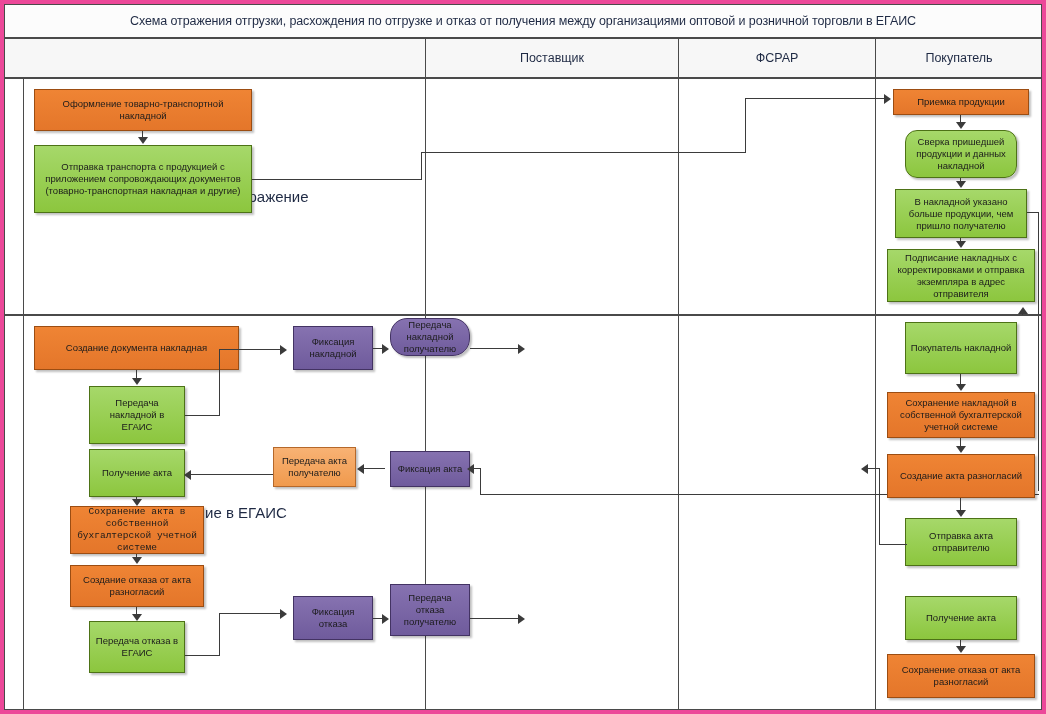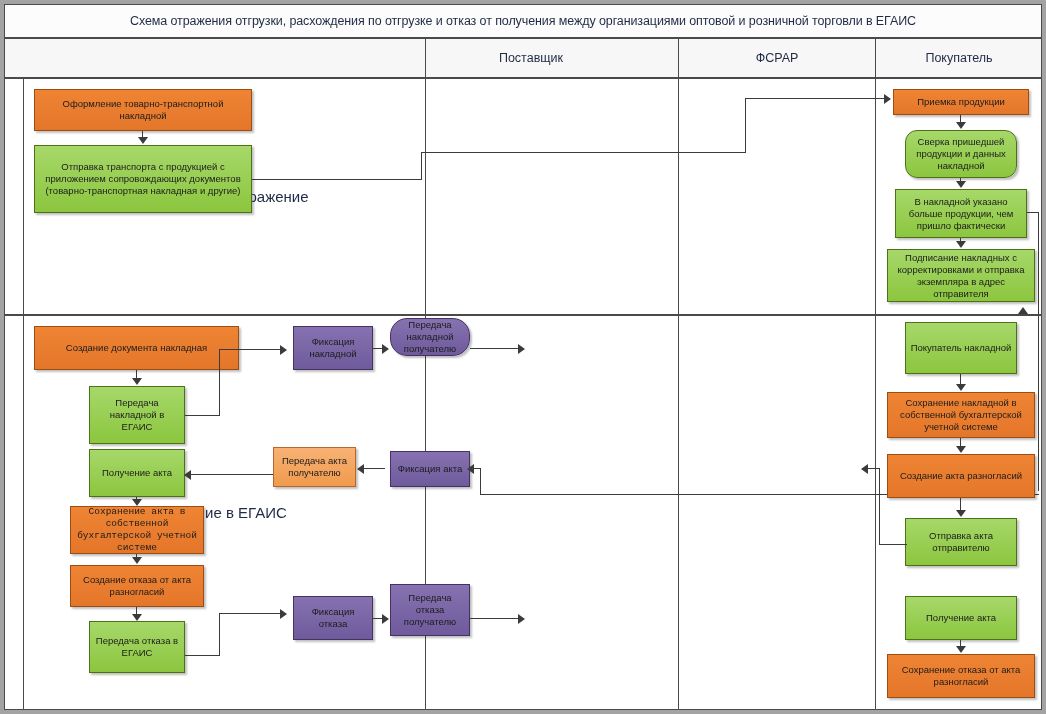--- a/index.html
+++ b/index.html
@@ -1,17 +1,17 @@
 <!DOCTYPE html>
 <html><head>
 <meta charset="utf-8">
 <style>
   html,body{margin:0;padding:0;background:#ffffff;}
   body{font-family:"Liberation Sans","DejaVu Sans",sans-serif;}
-  #page{position:relative;width:1046px;height:714px;background:#a3a3a3;overflow:hidden;}
+  #page{position:relative;width:1046px;height:714px;background:#ec4899;overflow:hidden;}
 
   
   .frame{position:absolute;border:1px solid #4a4a4a;box-sizing:border-box;}
 
   #title-bar{left:4px;top:4px;width:1038px;height:34px;background:#fcfcfc;
     display:flex;align-items:center;justify-content:center;}
   #title-text{font-size:12.5px;color:#1f2a44;letter-spacing:-.1px;white-space:nowrap;}
 
   #header-row{left:4px;top:38px;width:1038px;height:40px;background:#f7f7f7;}
   .hdr-cell{position:absolute;top:0;height:100%;display:flex;align-items:center;justify-content:center;
@@ -51,21 +51,21 @@
 
 <div id="page">
 
   <div id="title-bar" class="frame">
     <div id="title-text">Схема отражения отгрузки, расхождения по отгрузке и отказ от получения между организациями оптовой и розничной торговли в ЕГАИС</div>
   </div>
 
   <div id="header-row" class="frame">
     <div class="hdr-cell" style="left:0;width:420px;"></div>
     <div class="hdr-sep" style="left:420px;"></div>
-    <div class="hdr-cell" style="left:400px;width:252px;">Поставщик</div>
+    <div class="hdr-cell" style="left:421px;width:252px;">Поставщик</div>
     <div class="hdr-sep" style="left:673px;"></div>
     <div class="hdr-cell" style="left:674px;width:196px;">ФСРАР</div>
     <div class="hdr-sep" style="left:870px;"></div>
     <div class="hdr-cell" style="left:871px;width:166px;">Покупатель</div>
   </div>
 
   <div id="row1" class="frame">
     <div class="rowlabel">Документарное отражение</div>
     <div class="colsep" style="left:420px;"></div>
     <div class="colsep" style="left:673px;"></div>
@@ -80,21 +80,21 @@
 
     <div class="ln lnh" style="left:247px;top:100px;width:170px;"></div>
     <div class="ln lnv" style="left:416px;top:73px;height:28px;"></div>
     <div class="ln lnh" style="left:416px;top:73px;width:325px;"></div>
     <div class="ln lnv" style="left:740px;top:19px;height:55px;"></div>
     <div class="ln lnh" style="left:740px;top:19px;width:140px;"></div>
     <div class="arrow ar-right" style="left:879px;top:15px;"></div>
 
     <div class="box orange" style="left:888px;top:10px;width:136px;height:26px;">Приемка продукции</div>
     <div class="box green" style="left:900px;top:51px;width:112px;height:48px;border-radius:12px;">Сверка пришедшей продукции и данных накладной</div>
-    <div class="box green" style="left:890px;top:110px;width:132px;height:49px;">В накладной указано больше продукции, чем пришло фактически</div>
+    <div class="box green" style="left:890px;top:110px;width:132px;height:49px;">В накладной указано больше продукции, чем пришло получателю</div>
     <div class="box green" style="left:882px;top:170px;width:148px;height:53px;">Подписание накладных с корректировками и отправка экземпляра в адрес отправителя</div>
 
     <div class="ln lnv" style="left:955px;top:36px;height:8px;"></div>
     <div class="arrow ar-down" style="left:951px;top:43px;"></div>
     <div class="ln lnv" style="left:955px;top:99px;height:4px;"></div>
     <div class="arrow ar-down" style="left:951px;top:102px;"></div>
     <div class="ln lnv" style="left:955px;top:159px;height:4px;"></div>
     <div class="arrow ar-down" style="left:951px;top:162px;"></div>
 
     <div class="ln lnh" style="left:1022px;top:133px;width:12px;"></div>

